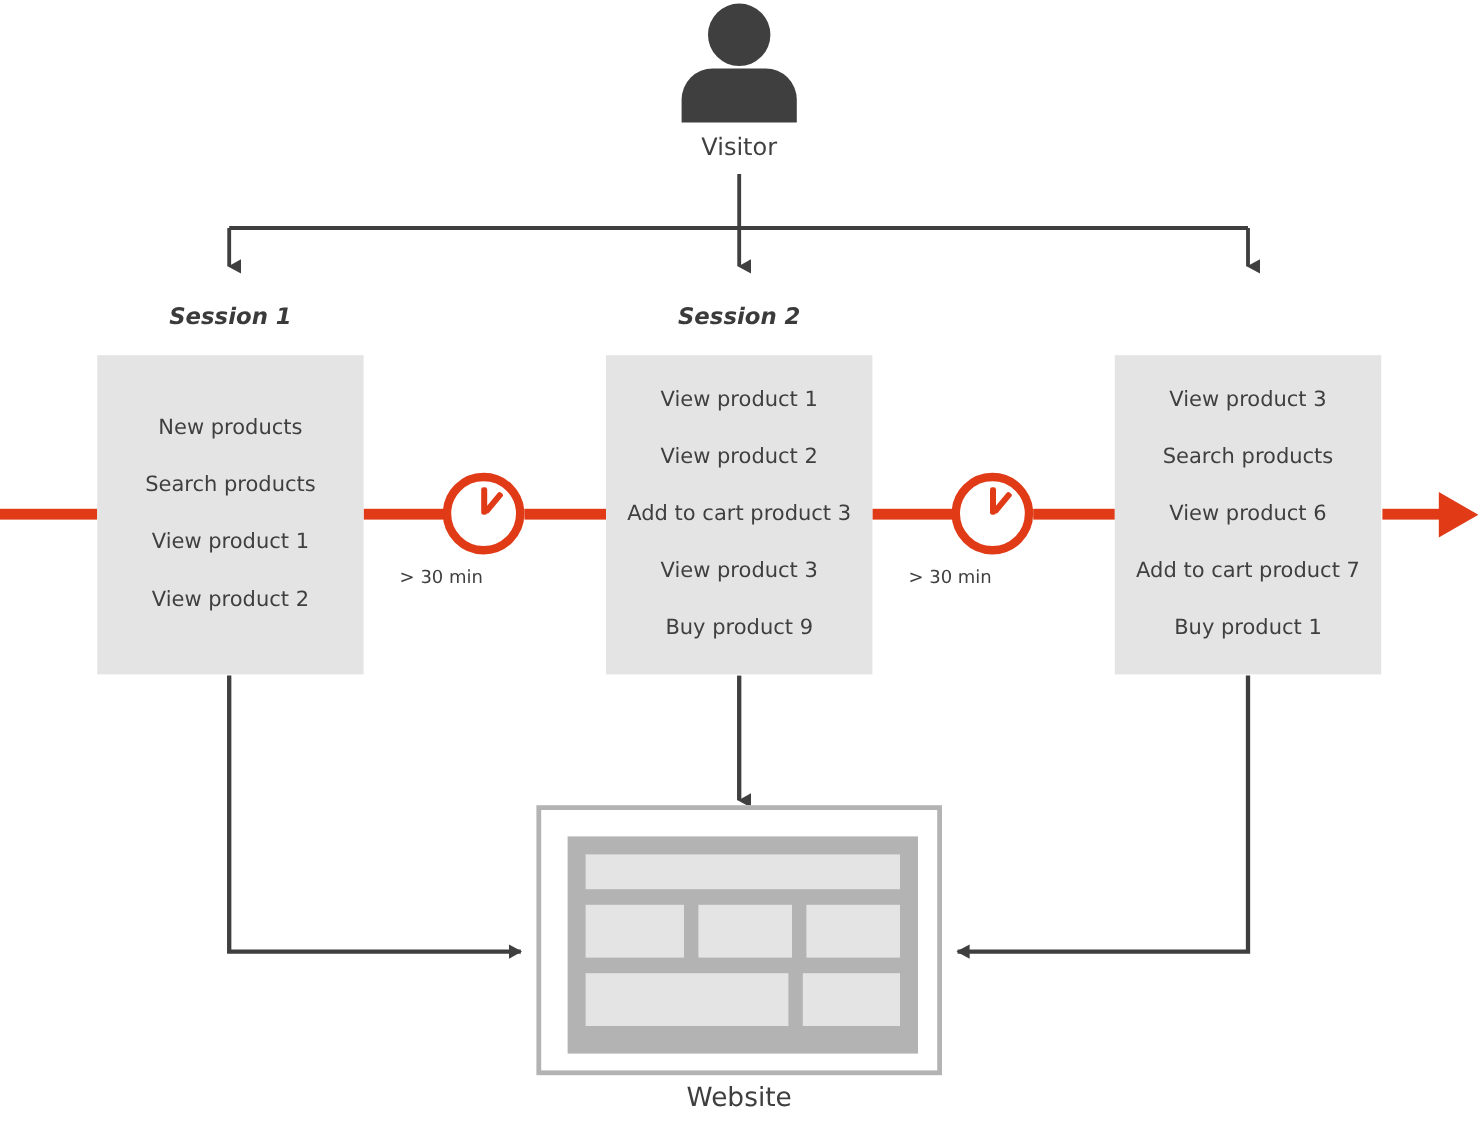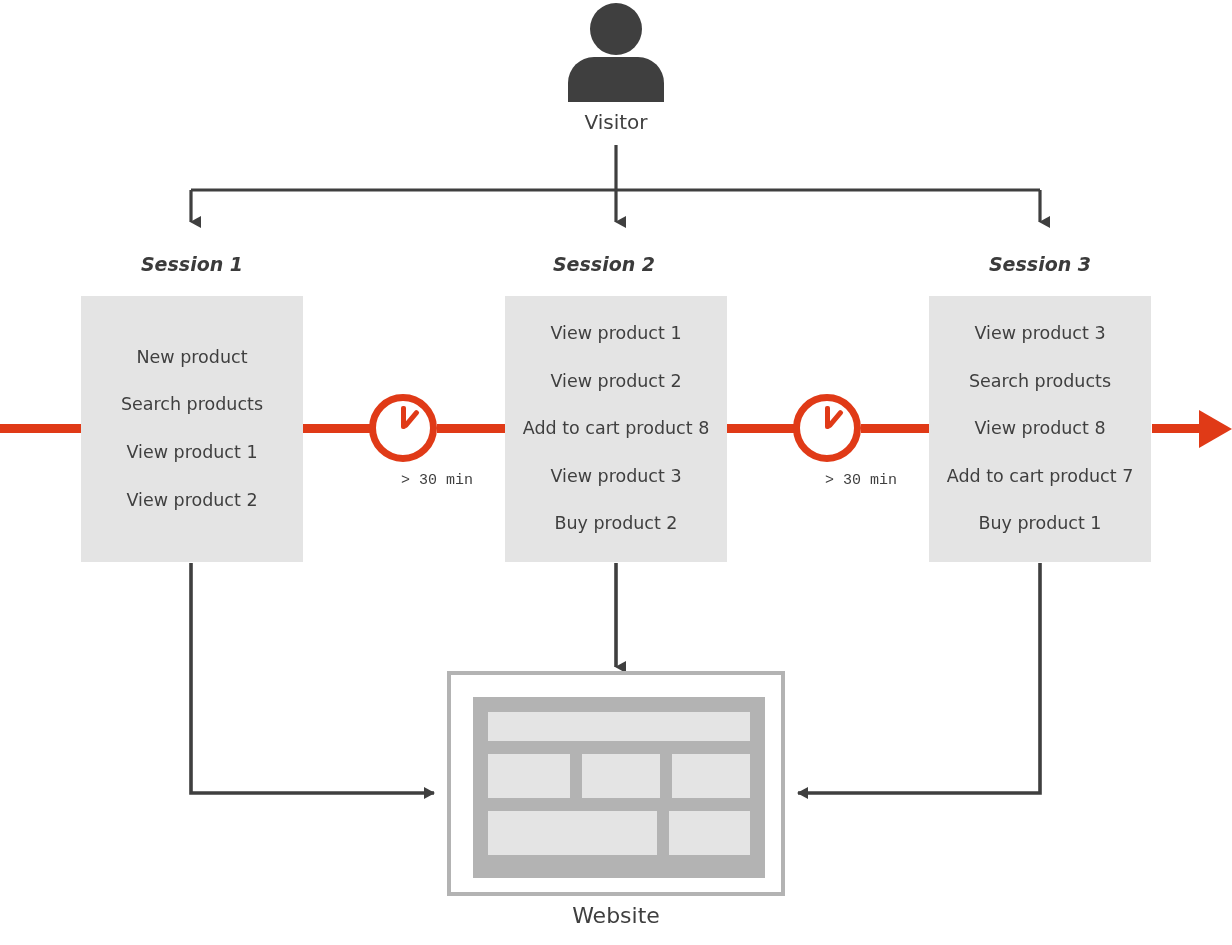--- a/index.html
+++ b/index.html
@@ -69,21 +69,21 @@
     position: absolute;
     top: 253px;
     width: 222px;
     text-align: center;
     font-size: 19px;
     font-weight: bold;
     color: #3b3b3b;
     font-style: italic;
   }
   #session-title-0 { left: 81px; }
-  #session-title-1 { left: 493px; }
+  #session-title-1 { left: 505px; }
   #session-title-2 { left: 929px; }
 
   
   .session-box {
     position: absolute;
     top: 296px;
     width: 222px;
     height: 266px;
     background: #e4e4e4;
     display: flex;
@@ -170,24 +170,23 @@
     height: 21px;
     background: #e03a17;
     border-radius: 2px;
     transform-origin: top center;
     transform: rotate(-140deg);
   }
   .gap-label {
     position: absolute;
     top: 472px;
     width: 140px;
-    text-align: right;
+    text-align: left;
     font-size: 15px;
     color: #3f3f3f;
-    font-family: Liberation Mono, monospace;
   }
   #gap-label-0 { left: 333px; }
   #gap-label-1 { left: 757px; }
 
   
   #website-group {
     position: absolute;
     left: 447px;
     top: 671px;
     width: 338px;
@@ -281,41 +280,40 @@
   <div class="red-seg" id="red-seg-left"></div>
   <div class="red-seg" id="red-seg-1"></div>
   <div class="red-seg" id="red-seg-2"></div>
   <div class="red-seg" id="red-seg-3"></div>
   <div class="red-seg" id="red-seg-4"></div>
   <div class="red-seg" id="red-seg-right"></div>
   <div class="red-arrowhead"></div>
 
   <div class="session-title" id="session-title-0">Session 1</div>
   <div class="session-title" id="session-title-1">Session 2</div>
-  <div class="session-title" id="session-title-2">Session 3</div>
 
   <div class="session-box" id="session-box-0">
-    <div class="session-event">New product</div>
+    <div class="session-event">New products</div>
     <div class="session-event">Search products</div>
     <div class="session-event">View product 1</div>
     <div class="session-event">View product 2</div>
   </div>
 
   <div class="session-box" id="session-box-1">
     <div class="session-event">View product 1</div>
     <div class="session-event">View product 2</div>
-    <div class="session-event">Add to cart product 8</div>
+    <div class="session-event">Add to cart product 3</div>
     <div class="session-event">View product 3</div>
-    <div class="session-event">Buy product 2</div>
+    <div class="session-event">Buy product 9</div>
   </div>
 
   <div class="session-box" id="session-box-2">
     <div class="session-event">View product 3</div>
     <div class="session-event">Search products</div>
-    <div class="session-event">View product 8</div>
+    <div class="session-event">View product 6</div>
     <div class="session-event">Add to cart product 7</div>
     <div class="session-event">Buy product 1</div>
   </div>
 
   <div class="clock" id="clock-0">
     <div class="clock-ring"></div>
     <div class="clock-hand-minute"></div>
     <div class="clock-hand-hour"></div>
   </div>
   <div class="gap-label" id="gap-label-0">&gt; 30 min</div>

